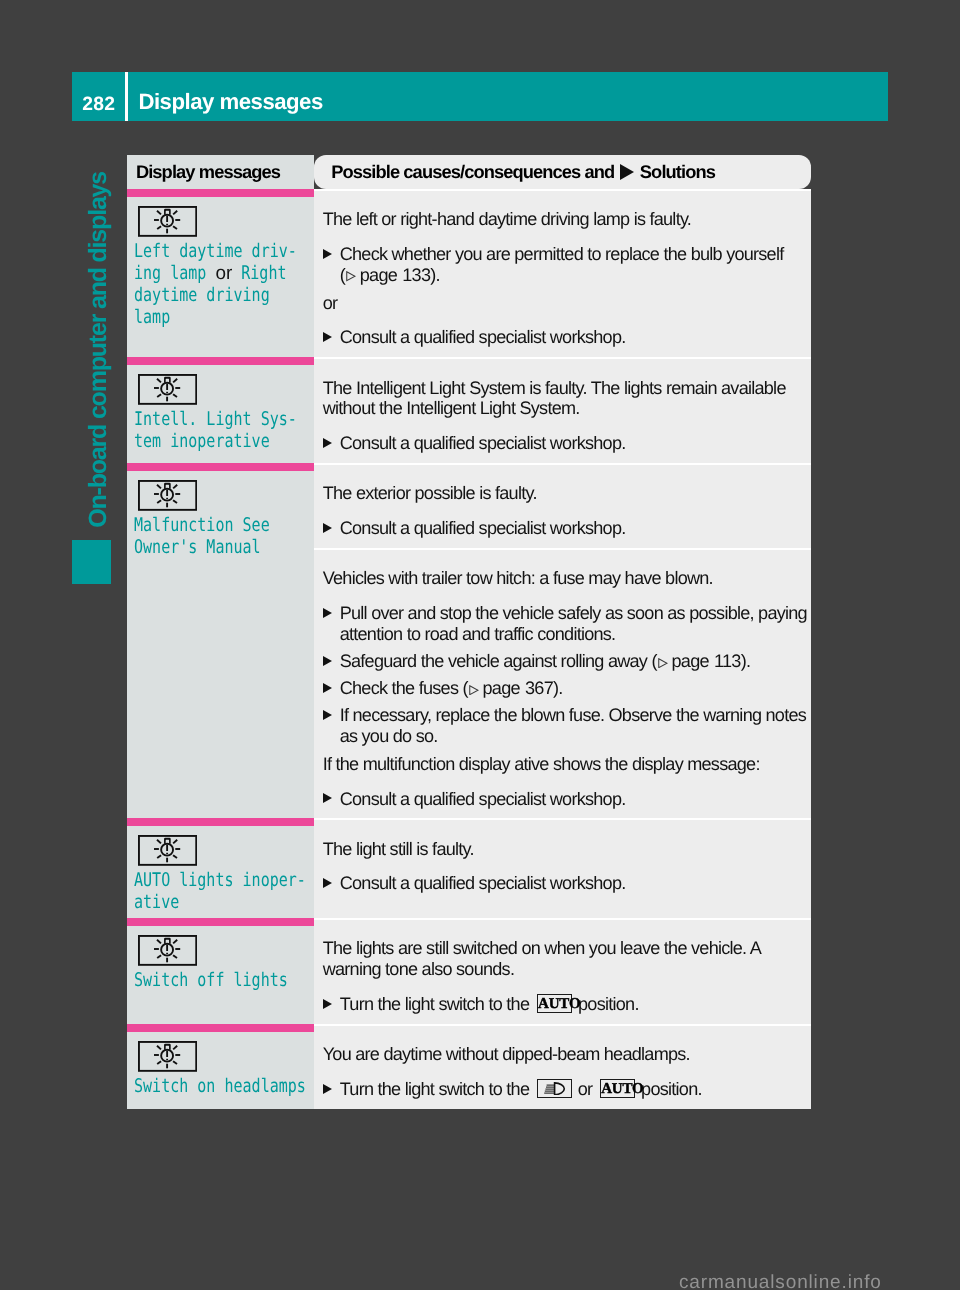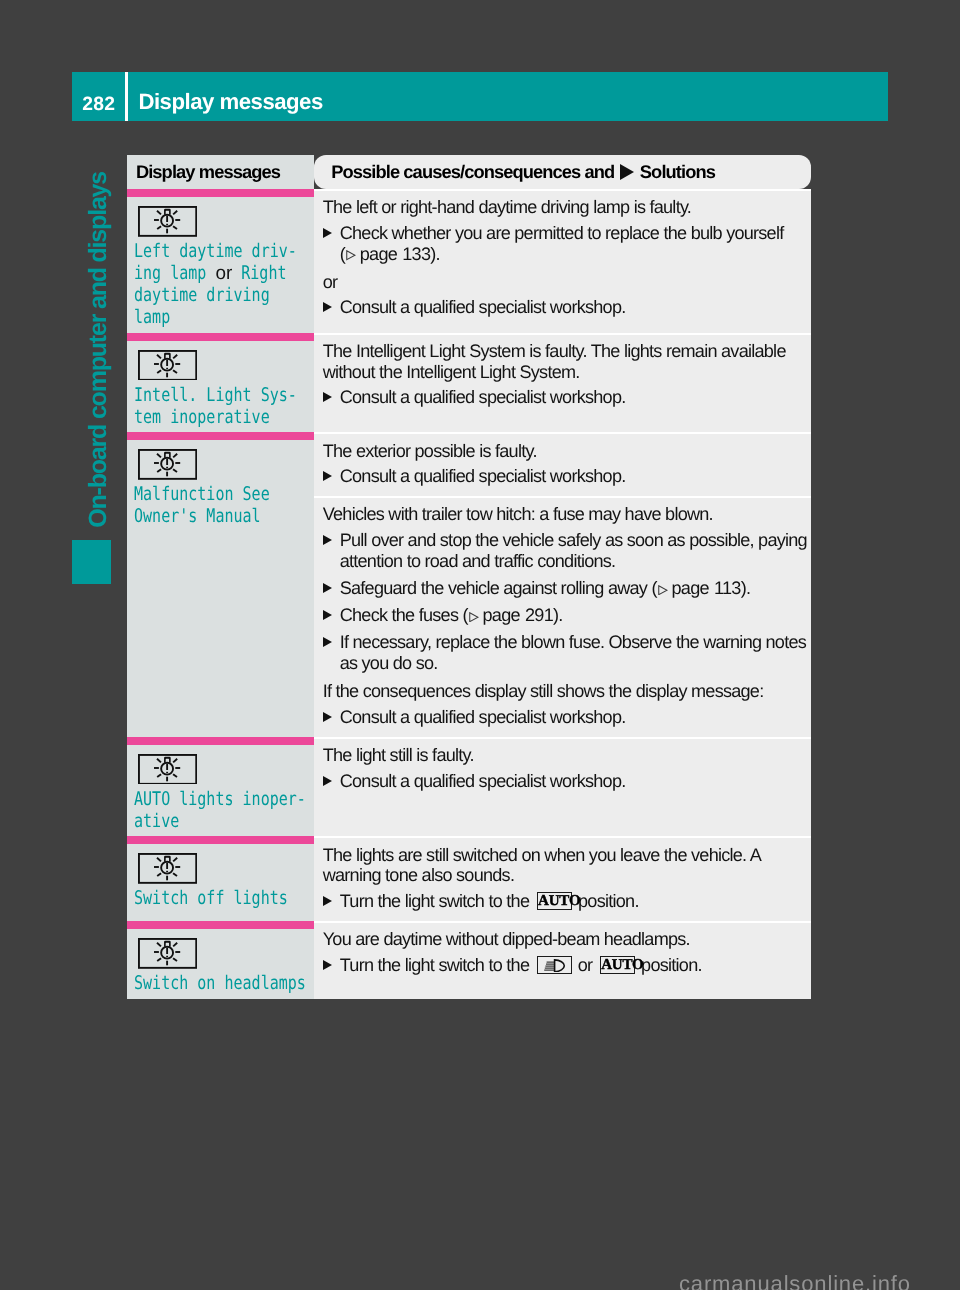--- a/index.html
+++ b/index.html
@@ -38,23 +38,23 @@
 
   .monowrap{margin-top:4.2px;width:173px;overflow:visible;}
   .mono{font-family:"DejaVu Sans Mono",monospace;color:#009a9a;font-size:18.8px;line-height:22px;
         letter-spacing:0;width:216px;transform:scaleX(.8);transform-origin:0 0;white-space:pre-wrap;}
   .mono .plain{font-family:"Liberation Sans",sans-serif;color:#141414;font-size:18.9px;letter-spacing:0;
                display:inline-block;transform:scaleX(1.25);transform-origin:left center;
                width:21px;white-space:pre;vertical-align:baseline;}
 
   .para{color:#141414;line-height:20.8px;}
   .bul{position:relative;padding-left:17px;line-height:20.8px;color:#141414;}
-  .blk:first-child{margin-top:0;}
+  .blk:first-child{margin-top:12px;}
   .bul + .bul{margin-top:6.35px;}
-  .para + .bul{margin-top:5px;}
+  .para + .bul{margin-top:14px;}
   .bul + .para{margin-top:7.1px;}
   .bul .tri{position:absolute;left:0;top:4.9px;}
 
   .tri{display:inline-block;width:0;height:0;border-left:9.9px solid #111;
        border-top:5.9px solid transparent;border-bottom:5.9px solid transparent;}
   .tri-hd{display:inline-block;width:0;height:0;border-left:14.15px solid #111;
        border-top:8.1px solid transparent;border-bottom:8.1px solid transparent;
        position:relative;top:2.4px;margin:0 5.5px 0 6px;}
 
   .ref{white-space:nowrap;word-spacing:1.0px;}
@@ -67,21 +67,21 @@
 
   .inlbox{display:inline-block;border:1.5px solid #1b1b1b;box-sizing:border-box;
           height:18.5px;vertical-align:-3.6px;position:relative;top:-0.6px;margin:0 1.4px 0 3.6px;}
   .inlbox.auto{width:35.3px;}
   .inlbox.beam{width:34.9px;}
   .inlbox .lbl{font-family:Liberation Serif, serif;font-weight:bold;font-size:15px;
       letter-spacing:-.2px;position:absolute;left:0;right:0;top:50%;transform:translateY(-50%);
       text-align:center;color:#000;line-height:1;-webkit-text-stroke:.45px #000;}
 
   
-  .wm{position:absolute;left:679px;top:1273.3px;color:#939393;font-size:22px;letter-spacing:.85px;line-height:1;}
+  .wm{position:absolute;left:679px;top:1273.3px;color:#939393;font-size:19px;letter-spacing:.85px;line-height:1;}
 </style>
 </head>
 <body>
 
 <div class="page">
 
   <div class="hdr">
     <div class="hdr-num">282</div>
     <div class="hdr-gap"></div>
     <div class="hdr-title">Display messages</div>
@@ -201,23 +201,23 @@
         </tr>
         <tr>
           <td class="c2cell nb">
             <div class="para blk">Vehicles with trailer tow hitch: a fuse may have blown.</div>
             <div class="bul blk"><span class="tri"></span>Pull over and stop the vehicle safely as soon as possible, paying attention to road and traffic conditions.</div>
             <div class="bul blk"><span class="tri"></span>Safeguard the vehicle against rolling away <span class="ref">(<svg class="otri" width="9.6" height="10.4" viewBox="0 0 9.6 10.4">
                   <path d="M0.75 0.75 L9.0 5.2 L0.75 9.65 Z" fill="none" stroke="#3b3b3b" stroke-width="1.05" stroke-linejoin="miter"></path>
                 </svg><span>page 113</span>).</span></div>
             <div class="bul blk"><span class="tri"></span>Check the fuses <span class="ref">(<svg class="otri" width="9.6" height="10.4" viewBox="0 0 9.6 10.4">
                   <path d="M0.75 0.75 L9.0 5.2 L0.75 9.65 Z" fill="none" stroke="#3b3b3b" stroke-width="1.05" stroke-linejoin="miter"></path>
-                </svg><span>page 291</span>).</span></div>
+                </svg><span>page 367</span>).</span></div>
             <div class="bul blk"><span class="tri"></span>If necessary, replace the blown fuse. Observe the warning notes as you do so.</div>
-            <div class="para blk">If the consequences display still shows the display message:</div>
+            <div class="para blk">If the multifunction display ative shows the display message:</div>
             <div class="bul blk"><span class="tri"></span>Consult a qualified specialist workshop.</div>
           </td>
         </tr>
         <tr>
           <td class="c1cell" rowspan="1">
             <span class="ibox">
               <svg width="59.2" height="30.8" viewBox="0 0 59.2 30.8">
                 <rect x="0.95" y="0.95" width="57.3" height="28.9" fill="none" stroke="#111" stroke-width="1.9"></rect>
                 <g stroke="#111" stroke-width="1.9" fill="none" stroke-linecap="butt">
                   <circle cx="29.1" cy="14.7" r="5.95"></circle>

